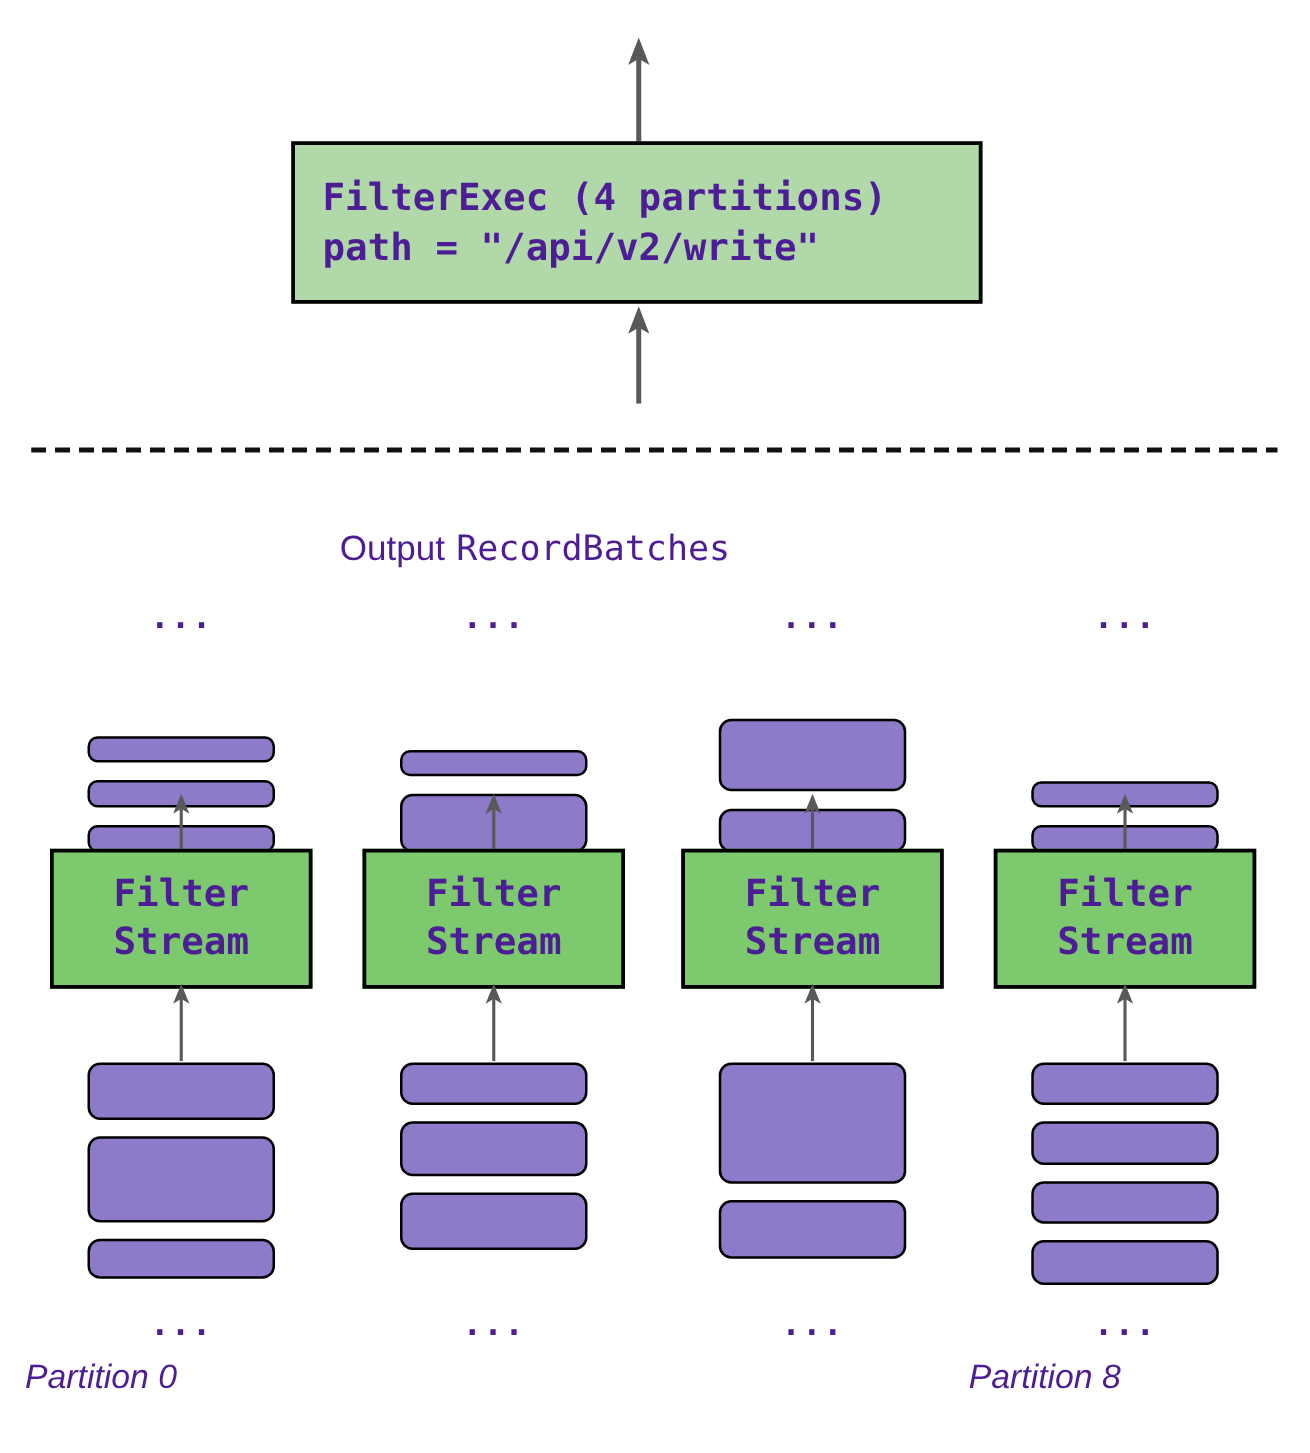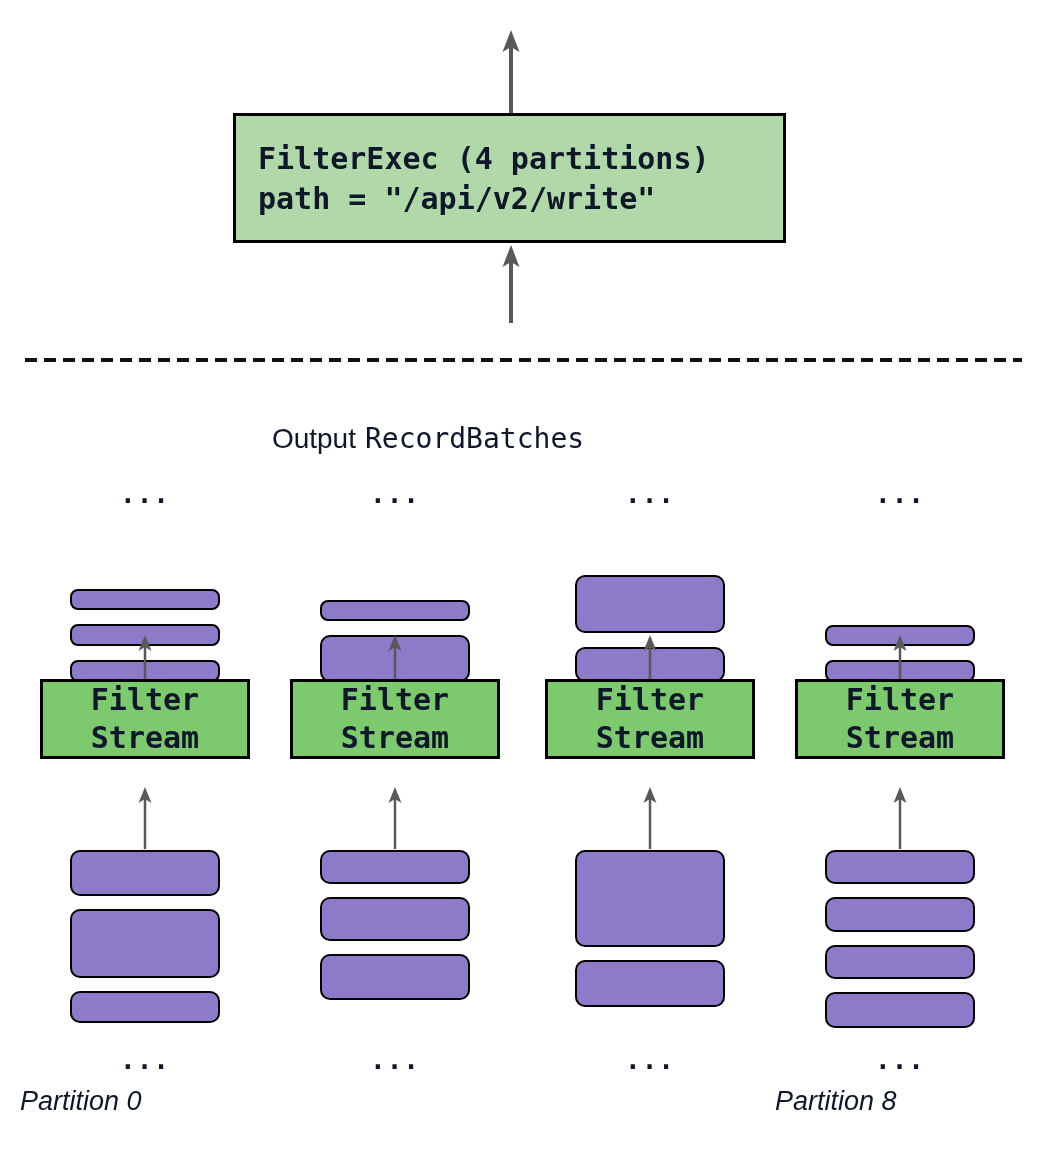--- a/index.html
+++ b/index.html
@@ -1,18 +1,18 @@
 <!DOCTYPE html>
 <html><head>
 <meta charset="utf-8">
 <style>
   html,body{margin:0;padding:0;background:#ffffff;}
   #canvas{
     position:relative;width:1048px;height:1162px;background:#ffffff;overflow:hidden;
-    font-family:"Liberation Sans",sans-serif;color:#0f172a;
+    font-family:"Liberation Sans",sans-serif;color:#4c1d95;
     --exec-fill:#b1d8a8;--stream-fill:#7dc96e;--batch-fill:#8d7ac8;--arrow:#595959;--line:#111111;
   }
   .mono{font-family:"DejaVu Sans Mono",monospace;}
   svg.arr line{stroke:var(--arrow);}
   svg.arr polygon{fill:var(--arrow);}
 
   
   .exec-box{
     position:absolute;left:233px;top:113px;width:553px;height:130px;box-sizing:border-box;
     background:var(--exec-fill);border:3px solid #000;
@@ -38,21 +38,21 @@
   .ebot{top:566px;}
   .ostack{position:absolute;left:0;right:0;top:48px;height:154px;
     display:flex;flex-direction:column;justify-content:flex-end;align-items:center;gap:14px;}
   .istack{position:absolute;left:0;right:0;top:370px;
     display:flex;flex-direction:column;align-items:center;gap:13px;}
   .batch{width:150px;box-sizing:border-box;background:var(--batch-fill);
     border:2.5px solid #000;border-radius:10px;flex:0 0 auto;}
   .arr-mid{position:absolute;left:95px;top:154px;}
   .arr-low{position:absolute;left:95px;top:306px;}
   .stream-box{
-    position:absolute;left:0;top:199px;width:210px;height:80px;box-sizing:border-box;
+    position:absolute;left:0;top:199px;width:210px;height:112px;box-sizing:border-box;
     background:var(--stream-fill);border:3px solid #000;
     display:flex;flex-direction:column;justify-content:center;align-items:center;
   }
   .sline{font-family:"DejaVu Sans Mono",monospace;font-weight:700;font-size:30px;line-height:38px;}
   .plabel{position:absolute;left:-20px;width:250px;top:606px;text-align:left;
     font-style:italic;font-size:27px;}
 </style>
 </head>
 <body>
 

